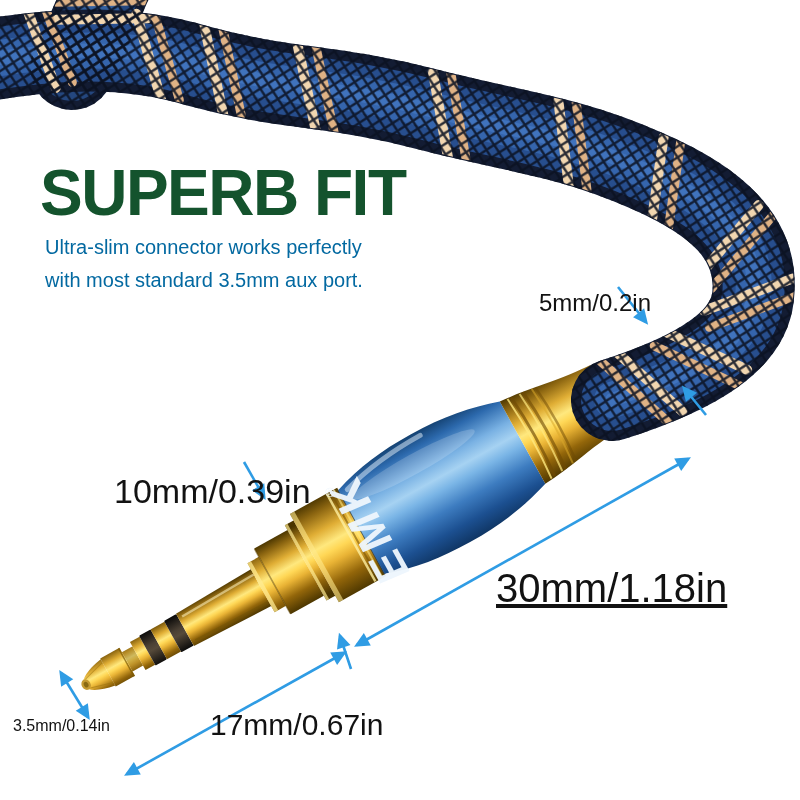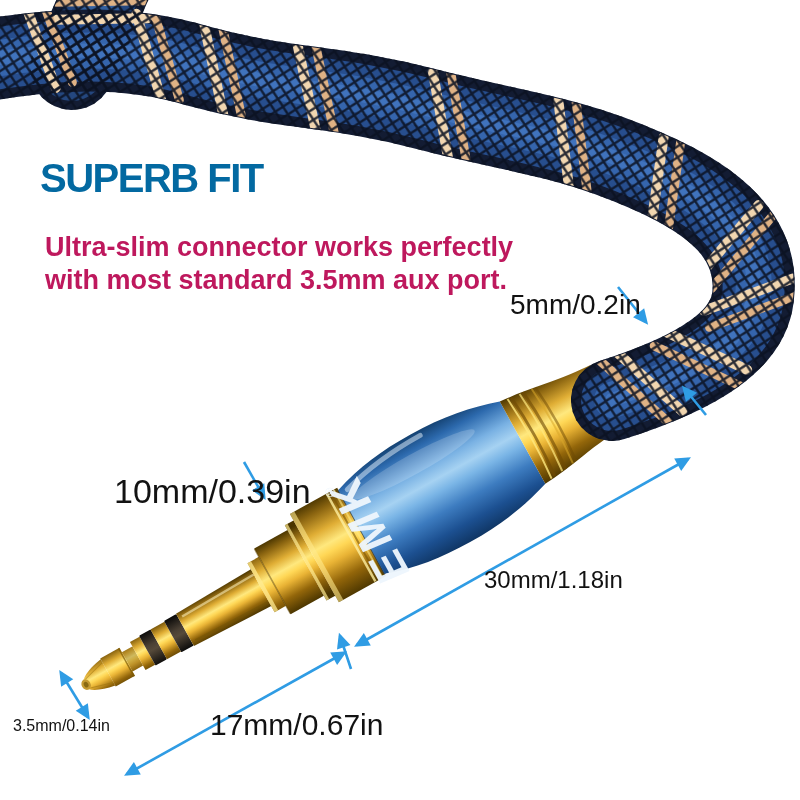--- a/index.html
+++ b/index.html
@@ -2,27 +2,27 @@
 <html><head>
 <meta charset="utf-8">
 <style>
   html,body{margin:0;padding:0;background:#ffffff;}
   .stage{
     position:relative;width:800px;height:800px;background:#ffffff;overflow:hidden;
     font-family:"Liberation Sans",sans-serif;
   }
   .stage svg{position:absolute;left:0;top:0;}
   .label{position:absolute;color:#121212;white-space:nowrap;}
-  .t-title{left:40px;top:156px;font-size:40px;font-weight:700;letter-spacing:-1.5px;color:#0369a1;}
-  .t-sub{left:45px;font-size:27px;line-height:33px;color:#be185d;font-weight:bold;}
+  .t-title{left:40px;top:156px;font-size:64px;font-weight:700;letter-spacing:-1.5px;color:#14532d;}
+  .t-sub{left:45px;font-size:20px;line-height:33px;color:#0369a1;}
   .t-sub1{top:231px;}
   .t-sub2{top:264px;}
-  .d5 {left:510px;top:289px;font-size:28px;}
+  .d5 {left:539px;top:289px;font-size:24px;}
   .d10{left:114px;top:472px;font-size:34px;}
-  .d30{left:484px;top:566px;font-size:24px;}
+  .d30{left:496px;top:566px;font-size:40px;text-decoration:underline;}
   .d17{left:210px;top:708px;font-size:30px;}
   .d35{left:13px;top:717px;font-size:16px;}
 </style>
 </head>
 <body>
 
 <div class="stage">
 
 <svg width="800" height="800" viewBox="0 0 800 800">
   <defs>

